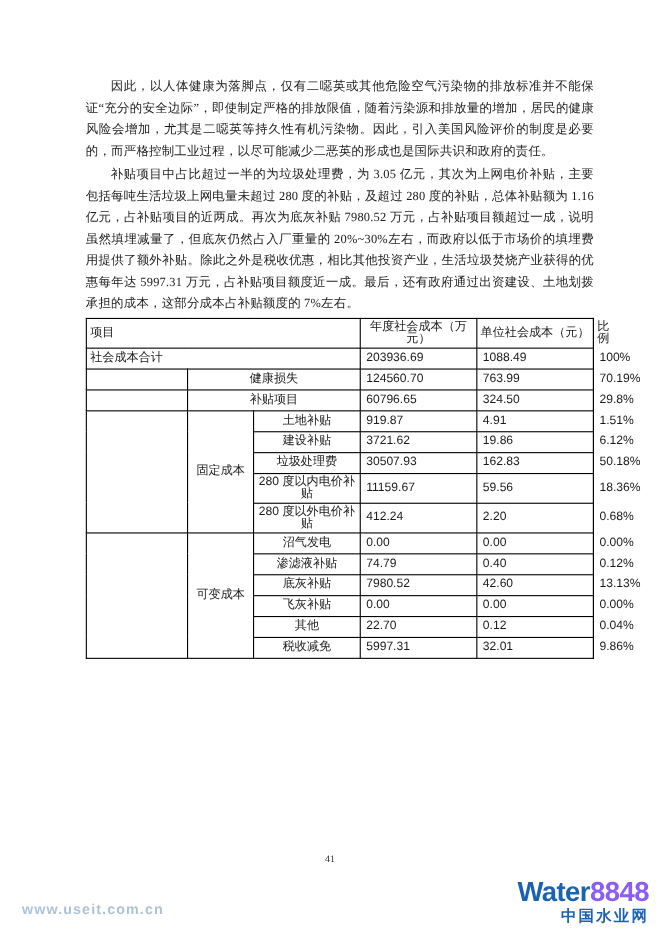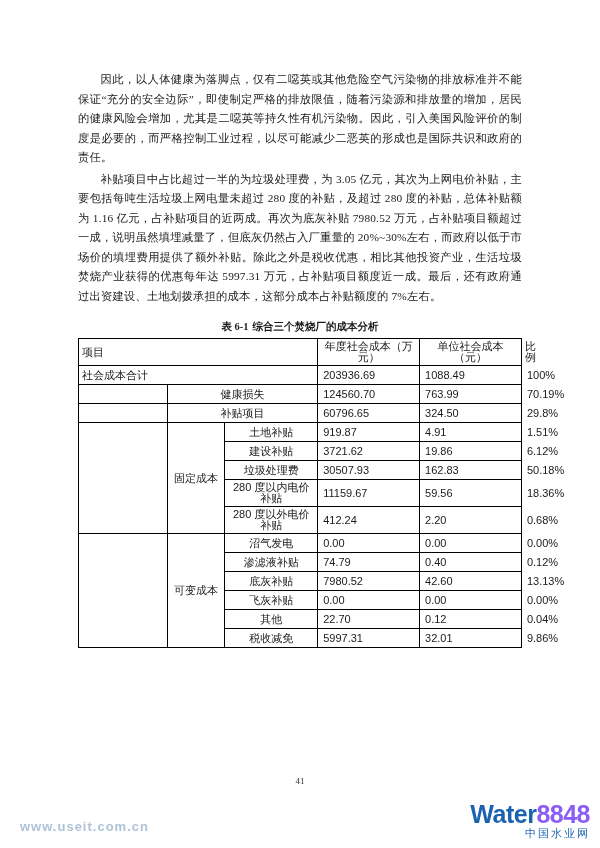--- a/index.html
+++ b/index.html
@@ -14,21 +14,21 @@
     color: #1a1a1a;
     position: relative;
     overflow: hidden;
   }
   .page {
     position: absolute;
     left: 0; top: 0;
     width: 600px;
     height: 848px;
     box-sizing: border-box;
-    padding: 70px 78px 40px 78px;
+    padding: 70px 60px 40px 78px;
   }
   p.para {
     margin: 0 0 2px 0;
     font-size: 11.3px;
     line-height: 19.5px;
     text-align: justify;
     text-indent: 2em;
     letter-spacing: 0.2px;
   }
   h2.sec {
@@ -115,41 +115,38 @@
     line-height: 1.05;
   }
   .wm-right .w1 {
     font-size: 25px;
     font-weight: bold;
     color: #1b63b0;
     letter-spacing: -0.5px;
   }
   .wm-right .w1 .red { color: #8b5cf6; }
   .wm-right .w2 {
-    font-size: 11px;
-    font-weight: normal;
+    font-size: 14px;
+    font-weight: bold;
     color: #1b63b0;
     letter-spacing: 2px;
     margin-top: 1px;
   }
 </style>
 </head>
 <body>
 
 <div class="page">
 
   <p class="para">因此，以人体健康为落脚点，仅有二噁英或其他危险空气污染物的排放标准并不能保证“充分的安全边际”，即使制定严格的排放限值，随着污染源和排放量的增加，居民的健康风险会增加，尤其是二噁英等持久性有机污染物。因此，引入美国风险评价的制度是必要的，而严格控制工业过程，以尽可能减少二恶英的形成也是国际共识和政府的责任。</p>
 
 
 
   <p class="para">补贴项目中占比超过一半的为垃圾处理费，为 3.05 亿元，其次为上网电价补贴，主要包括每吨生活垃圾上网电量未超过 280 度的补贴，及超过 280 度的补贴，总体补贴额为 1.16 亿元，占补贴项目的近两成。再次为底灰补贴 7980.52 万元，占补贴项目额超过一成，说明虽然填埋减量了，但底灰仍然占入厂重量的 20%~30%左右，而政府以低于市场价的填埋费用提供了额外补贴。除此之外是税收优惠，相比其他投资产业，生活垃圾焚烧产业获得的优惠每年达 5997.31 万元，占补贴项目额度近一成。最后，还有政府通过出资建设、土地划拨承担的成本，这部分成本占补贴额度的 7%左右。</p>
 
-  <div class="table-caption">
-    <span class="cap-num">表 6-1</span><span>综合三个焚烧厂的成本分析</span>
-  </div>
 
   <table class="cost">
     <colgroup>
       <col class="col-a">
         <col class="col-b">
         <col class="col-c">
         <col class="col-d">
         <col class="col-e">
     </colgroup>
     <thead>

